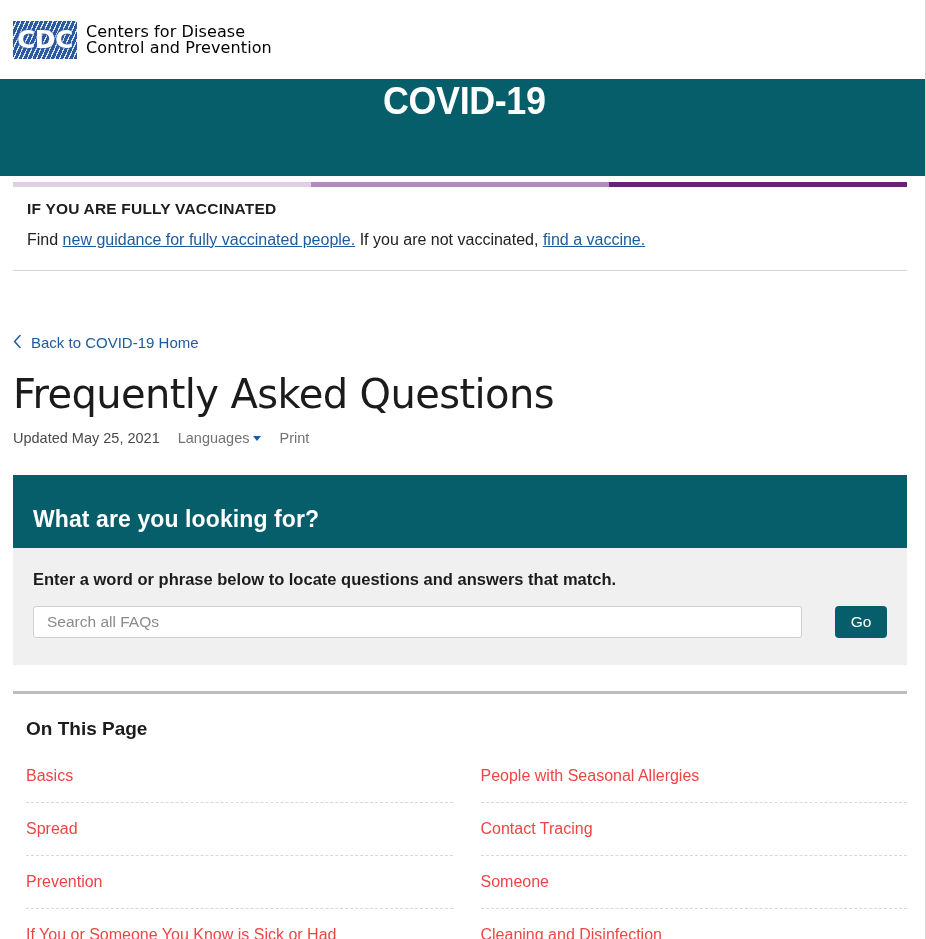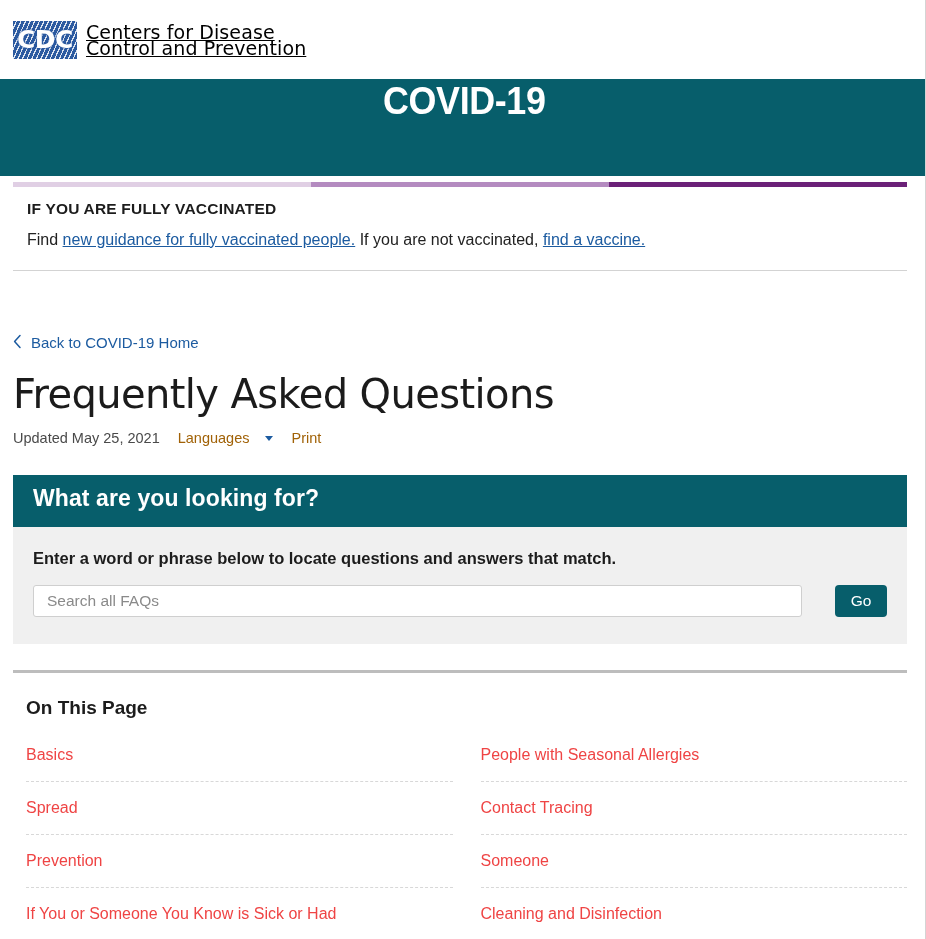--- a/index.html
+++ b/index.html
@@ -66,25 +66,24 @@
     font-family: "DejaVu Sans", sans-serif;
     font-weight: 700;
     font-size: 25px;
     letter-spacing: -0.5px;
     color: #ffffff;
     text-shadow: 0 0 2px #2C5AA0, 0 0 3px #2C5AA0;
   }
   .cdc-words {
     margin-left: 9px;
     font-family: "DejaVu Sans", sans-serif;
-    font-size: 19px;
+    font-size: 16px;
     line-height: 16px;
     color: #000;
     letter-spacing: 0.1px;
-    text-decoration: underline;
   }
 
   
   .covid-header {
     height: 97px;
     background: #075E6B;
     display: flex;
     align-items: center;
     justify-content: space-between;
     padding: 0 12px 0 29px;
@@ -193,43 +192,43 @@
   }
   .meta-row {
     margin-top: 13px;
     display: flex;
     align-items: center;
     gap: 18px;
     font-size: 14.5px;
   }
   .meta-updated { color: #4a4a4a; }
   .meta-link {
-    color: #a16207;
+    color: #737373;
     text-decoration: none;
     display: inline-flex;
     align-items: center;
-    gap: 16px;
+    gap: 4px;
   }
   .caret-down {
     width: 0; height: 0;
     border-left: 4px solid transparent;
     border-right: 4px solid transparent;
     border-top: 5px solid #1C5BA0;
     display: inline-block;
   }
 
   
   .panel {
     margin: 29px 18px 0 13px;
     background: #F0F0F0;
   }
   .panel-head {
     background: #075E6B;
     color: #fff;
-    padding: 10px 20px 15px 20px;
+    padding: 31px 20px 15px 20px;
     font-family: "Liberation Sans Narrow", "Liberation Sans", sans-serif;
     font-weight: 700;
     font-size: 23px;
     letter-spacing: 0.1px;
   }
   .panel-body { padding: 22px 20px 27px 20px; }
   .panel-instruction {
     font-family: "Liberation Sans Narrow", "Liberation Sans", sans-serif;
     font-weight: 700;
     font-size: 16.5px;

